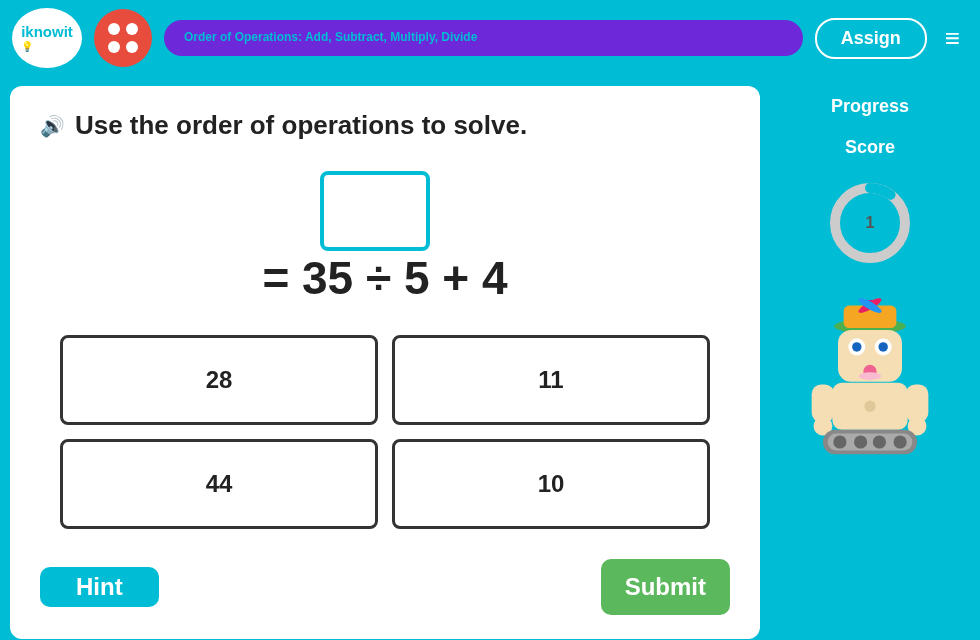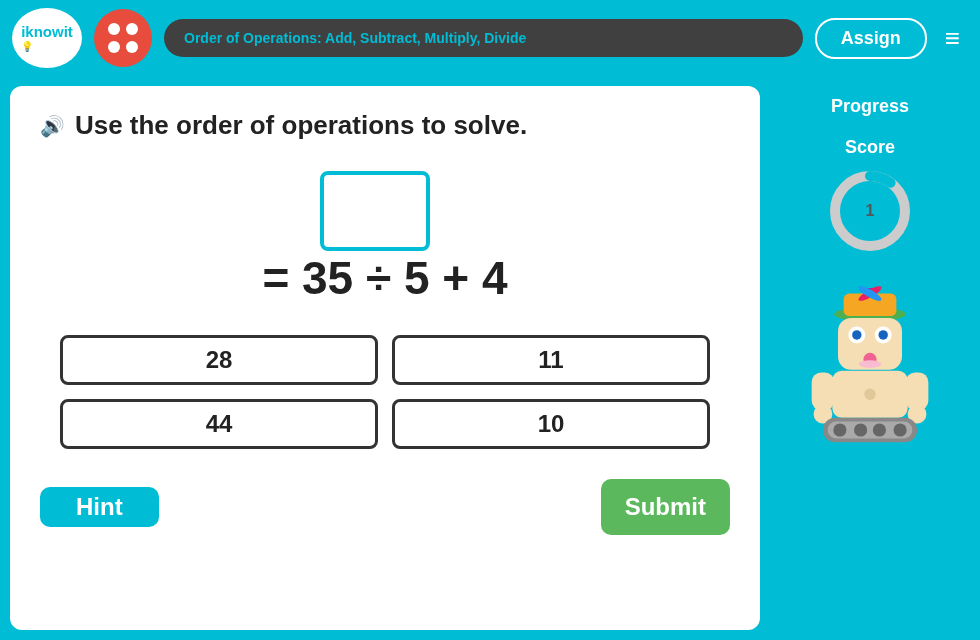--- a/index.html
+++ b/index.html
@@ -68,24 +68,24 @@
 
     .dot {
       width: 12px;
       height: 12px;
       background: white;
       border-radius: 50%;
     }
 
     .title-text {
       color: #00bcd4;
-      background: #404040;
+      background: #6d28d9;
       border-radius: 30px;
       padding: 10px 20px;
-      font-size: 14px;
+      font-size: 12px;
       font-weight: bold;
       flex: 1;
       line-height: 1.3;
     }
 
     .header-right {
       display: flex;
       align-items: center;
       gap: 10px;
       margin-left: auto;
@@ -180,21 +180,21 @@
       gap: 14px;
       padding: 0 20px;
     }
 
     .choice-btn {
       background: white;
       border: 3px solid #333;
       border-radius: 8px;
       font-size: 24px;
       font-weight: bold;
-      padding: 8px;
+      padding: 28px;
       cursor: pointer;
       text-align: center;
       color: #222;
       transition: background 0.15s;
     }
 
     .bottom-bar {
       display: flex;
       justify-content: space-between;
       align-items: center;
@@ -231,21 +231,21 @@
       align-items: center;
       padding: 10px 6px;
       gap: 20px;
       flex-shrink: 0;
     }
 
     .progress-section {
       display: flex;
       flex-direction: column;
       align-items: center;
-      gap: 8px;
+      gap: 20px;
     }
 
     .section-label {
       font-size: 18px;
       font-weight: bold;
       color: white;
     }
 
     .ring-container {
       position: relative;

